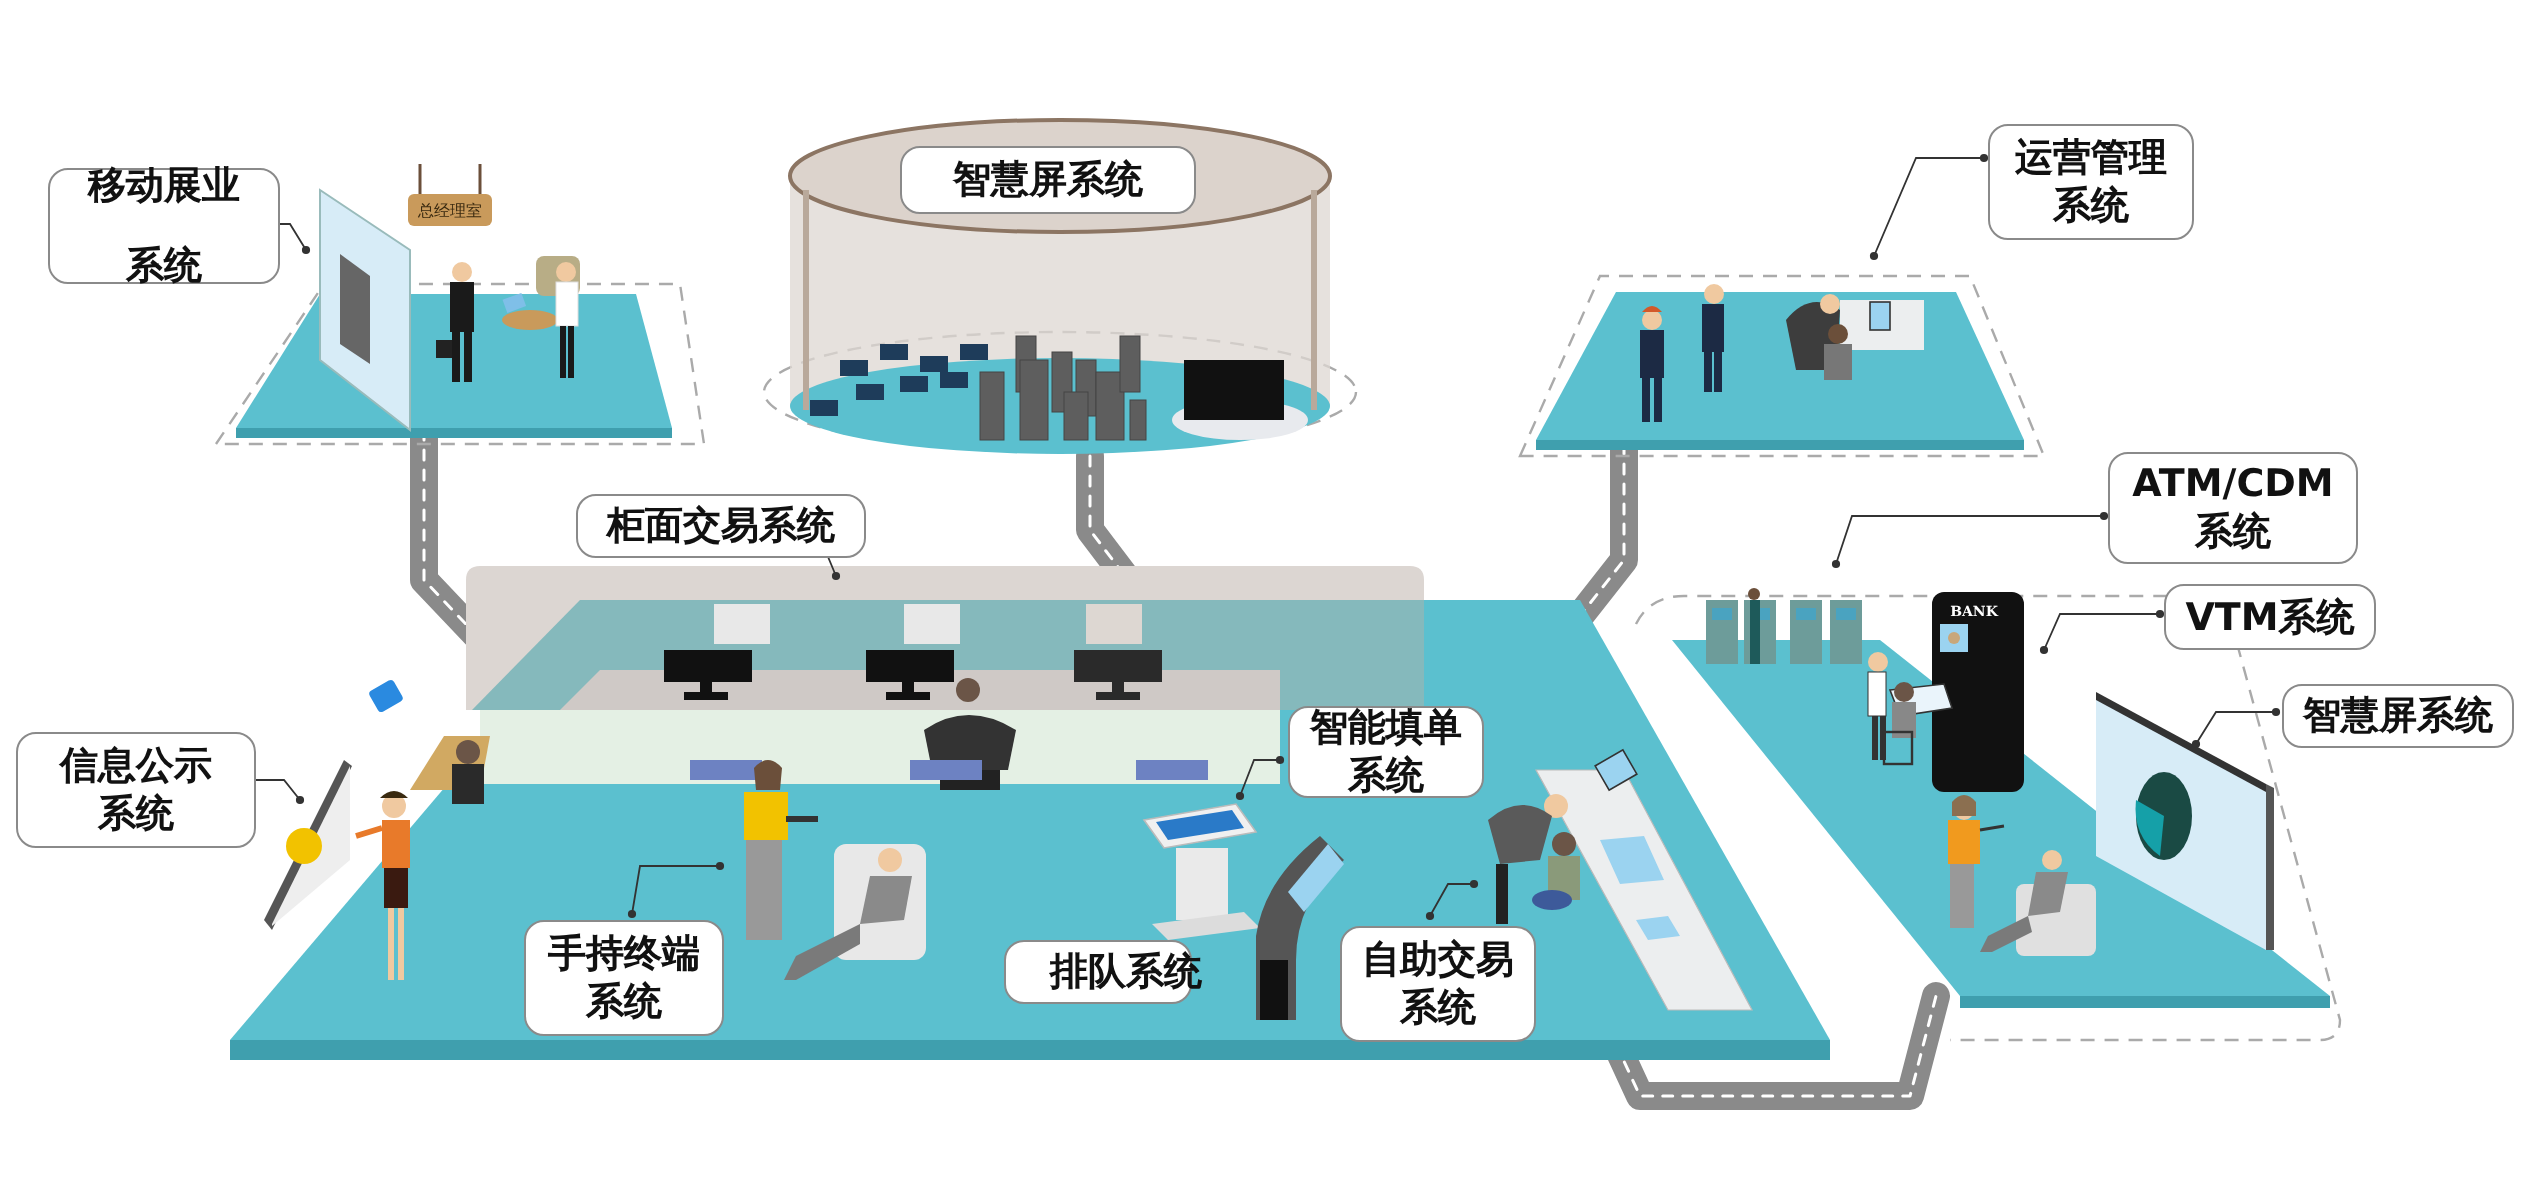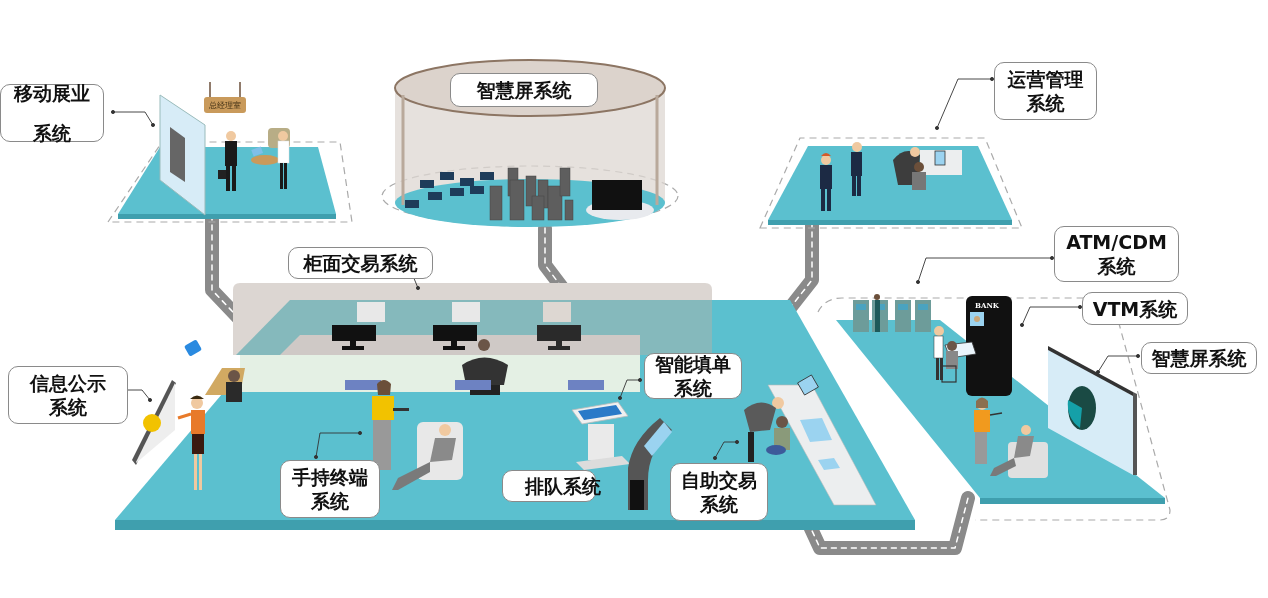--- a/index.html
+++ b/index.html
@@ -299,21 +299,21 @@
       <circle cx="620" cy="398" r="1.6" fill="#333"></circle>
     <polyline points="316,457 320,433 360,433"></polyline>
       <circle cx="316" cy="457" r="1.6" fill="#333"></circle>
       <circle cx="360" cy="433" r="1.6" fill="#333"></circle>
     <polyline points="715,458 724,442 737,442"></polyline>
       <circle cx="715" cy="458" r="1.6" fill="#333"></circle>
       <circle cx="737" cy="442" r="1.6" fill="#333"></circle>
   </g>
 </svg>
 
-<div class="label-box" style="left:0;top:84px;width:104px;height:58px;gap:16px;">
+<div class="label-box" style="left:24px;top:84px;width:116px;height:58px;gap:16px;">
   <span>移动展业</span>
   <span>系统</span>
 </div>
 
 <div class="label-box" style="left:450px;top:73px;width:148px;height:34px;">
   <span>智慧屏系统</span>
 </div>
 
 <div class="label-box" style="left:994px;top:62px;width:103px;height:58px;">
   <span>运营管理</span>
@@ -340,21 +340,21 @@
 <div class="label-box" style="left:8px;top:366px;width:120px;height:58px;">
   <span>信息公示</span>
   <span>系统</span>
 </div>
 
 <div class="label-box" style="left:644px;top:353px;width:98px;height:46px;">
   <span>智能填单</span>
   <span>系统</span>
 </div>
 
-<div class="label-box" style="left:280px;top:460px;width:100px;height:58px;">
+<div class="label-box" style="left:262px;top:460px;width:100px;height:58px;">
   <span>手持终端</span>
   <span>系统</span>
 </div>
 
 <div class="label-box" style="left:502px;top:470px;width:94px;height:32px;padding-left:28px;">
   <span>排队系统</span>
 </div>
 
 <div class="label-box" style="left:670px;top:463px;width:98px;height:58px;">
   <span>自助交易</span>

